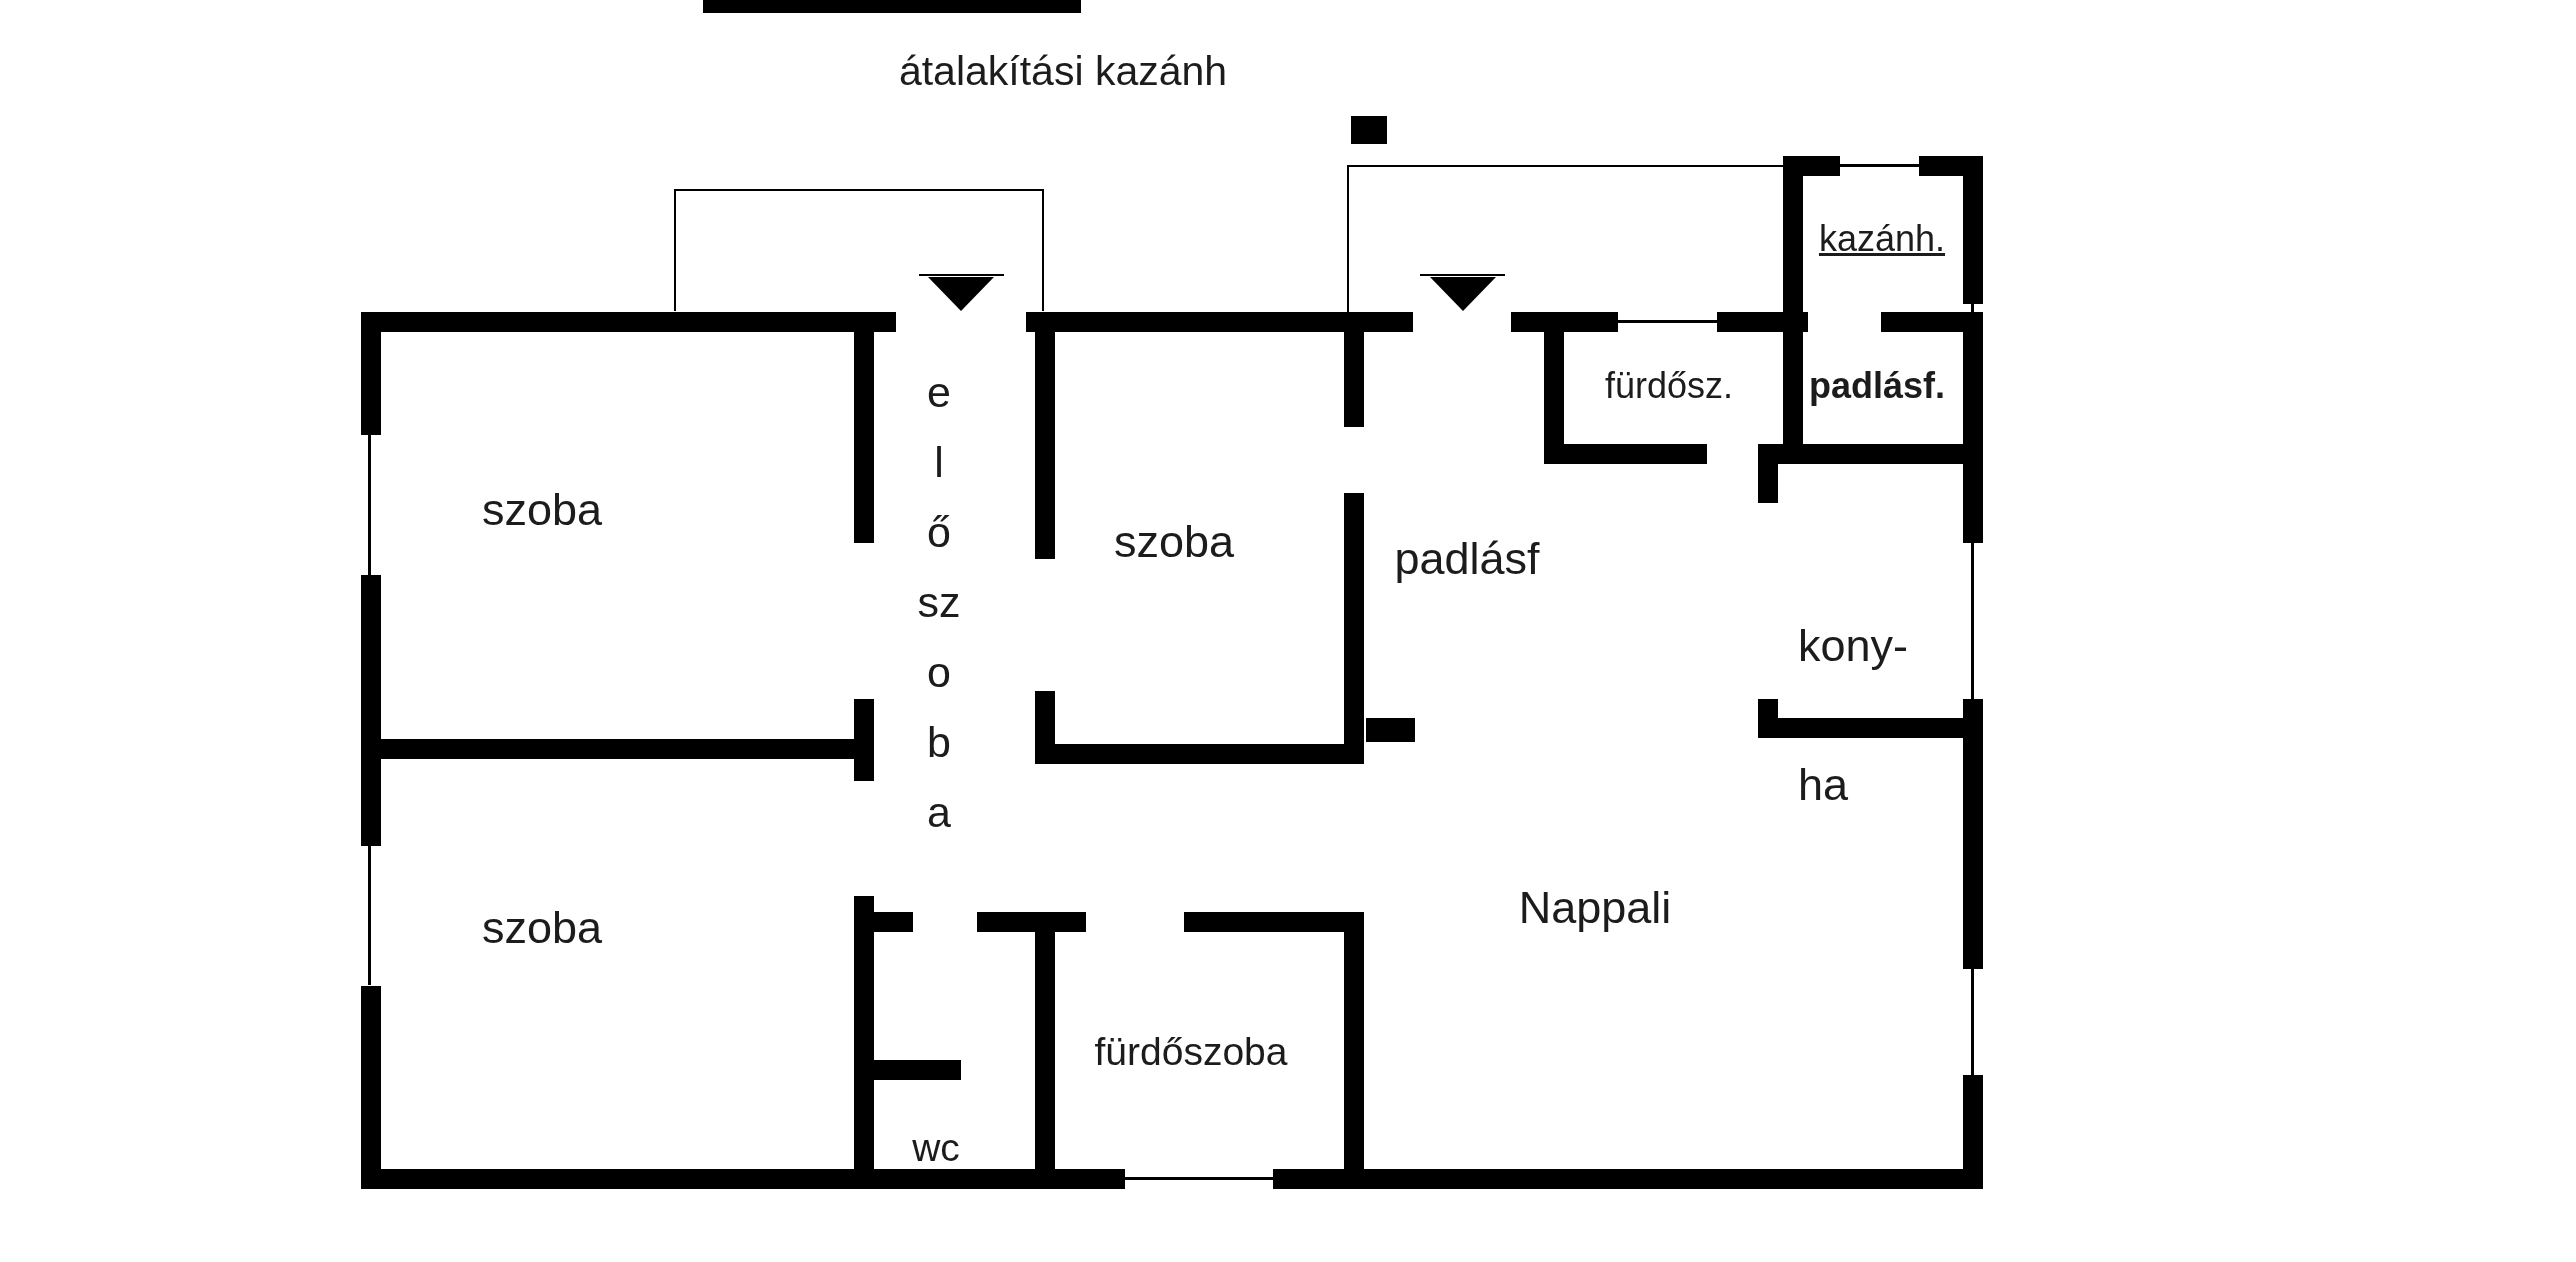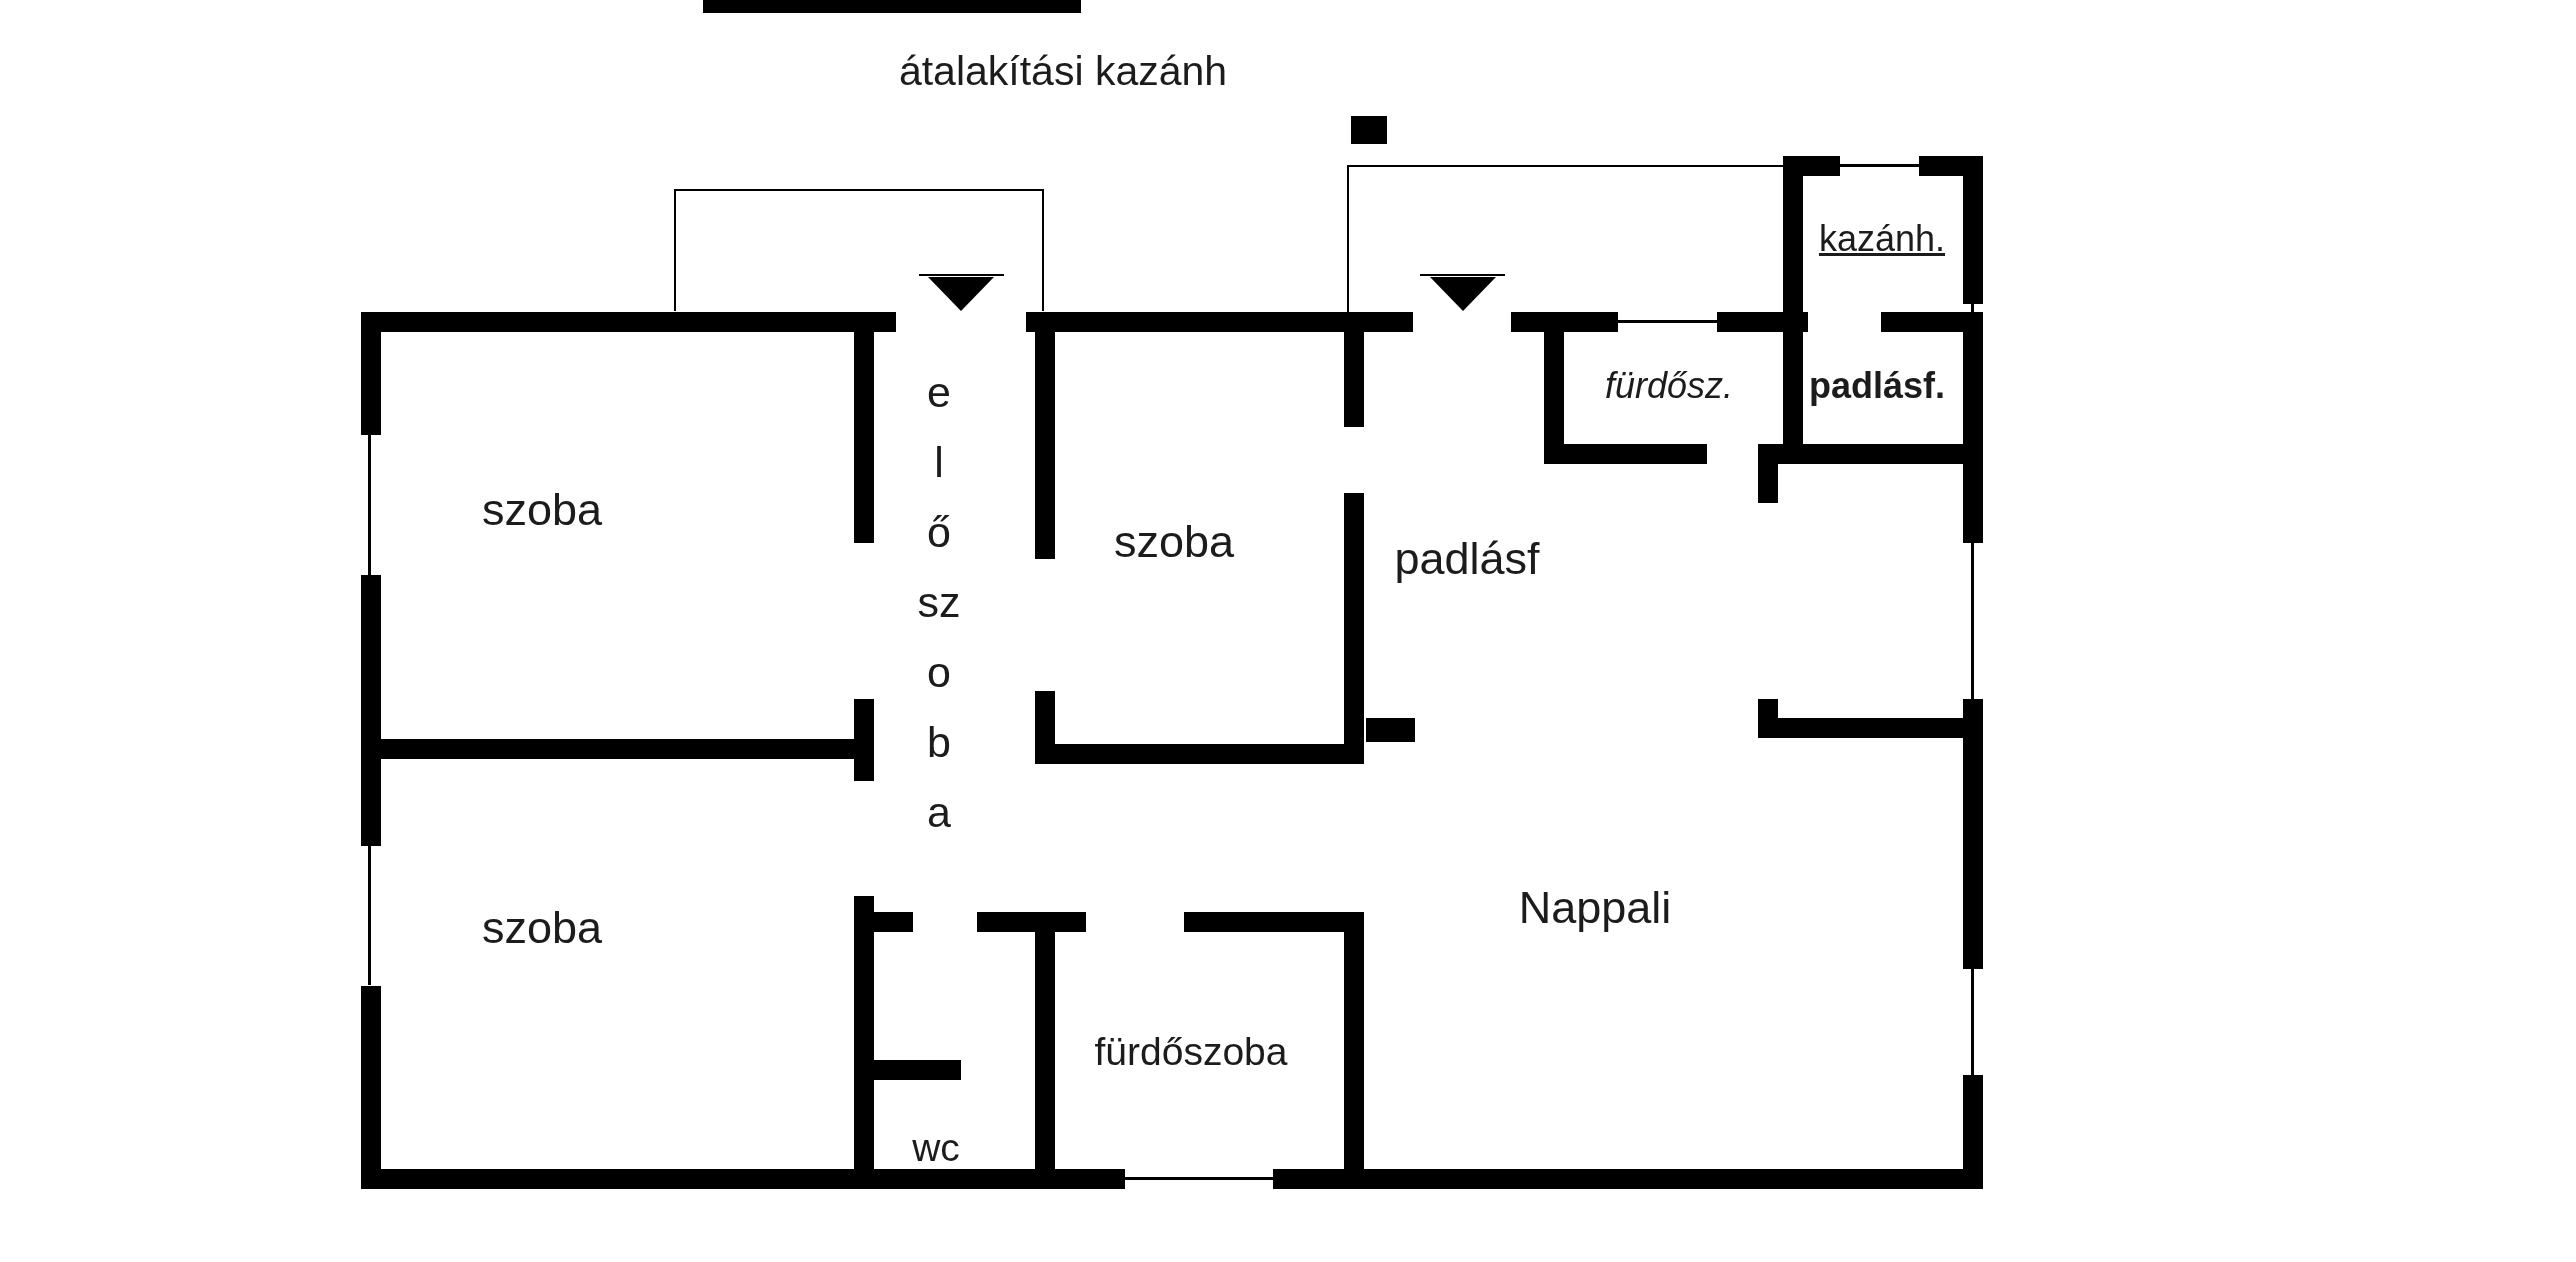--- a/index.html
+++ b/index.html
@@ -135,24 +135,28 @@
   <div class="t" style="left:1420px;top:274px;width:85px;height:2px;"></div>
   <div class="tri" style="left:1430px;top:277px;"></div>
 
   <div class="lbl" style="left:542px;top:510px;">szoba</div>
   <div class="lbl" style="left:542px;top:928px;">szoba</div>
   <div class="lbl" style="left:1174px;top:542px;">szoba</div>
   <div class="lbl" style="left:1467px;top:559px;">padlásf</div>
   <div class="lbl" style="left:1595px;top:908px;">Nappali</div>
   <div class="lbl med" style="left:1191px;top:1035px;">fürdőszoba</div>
   <div class="lbl med" style="left:936px;top:1131px;">wc</div>
-  <div class="lbl small" style="left:1669px;top:386px;font-style:italic;">fürdősz.</div>
+  <div class="lbl small" style="left:1669px;top:386px;">fürdősz.</div>
   <div class="lbl small" style="left:1882px;top:239px;text-decoration:underline;">kazánh.</div>
   <div class="lbl small" style="left:1877px;top:386px;font-weight:bold;">padlásf.</div>
 
+  <div class="konyha" style="left:1798px;top:541px;">
+    <span>kony-</span><br>
+    <span>ha</span>
+  </div>
 
   <div class="vert" style="left:939px;top:371px;">
     <span>e</span>
     <span>l</span>
     <span>ő</span>
     <span>sz</span>
     <span>o</span>
     <span>b</span>
     <span>a</span>
   </div>

